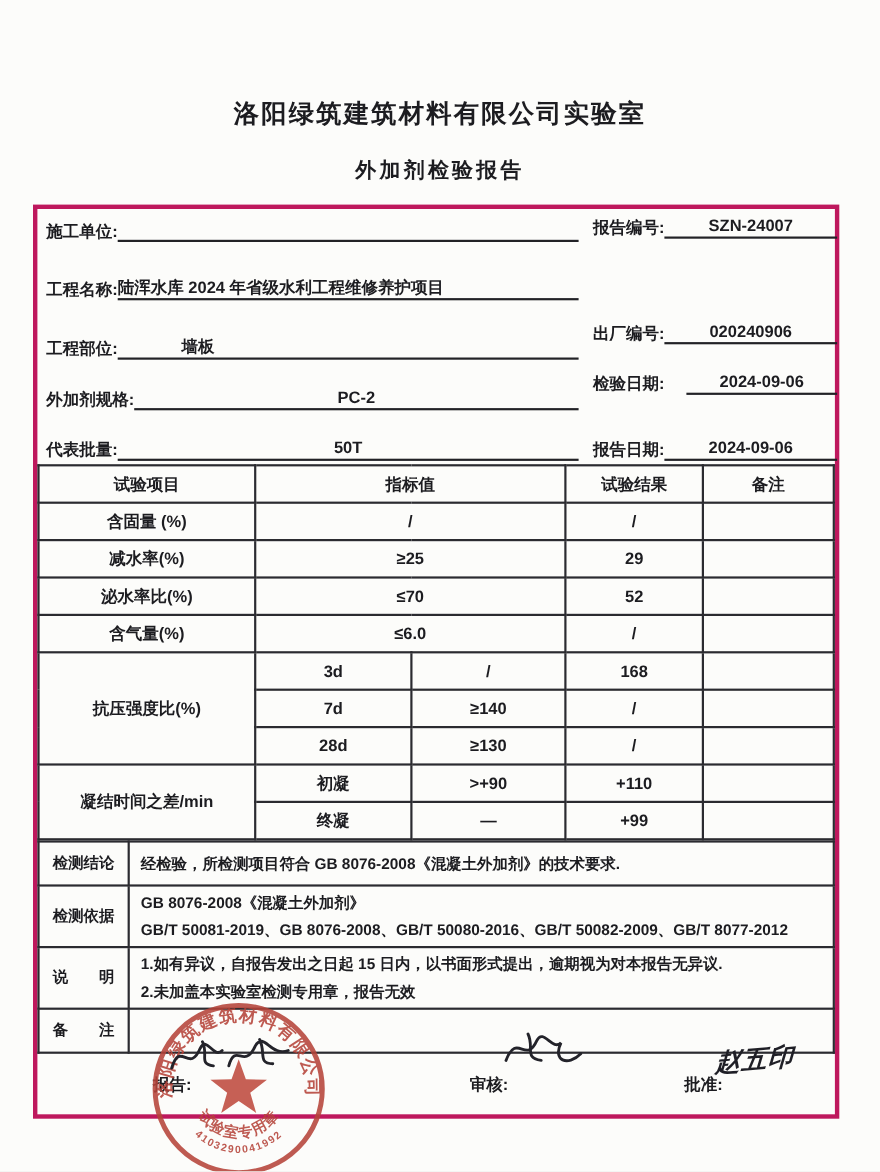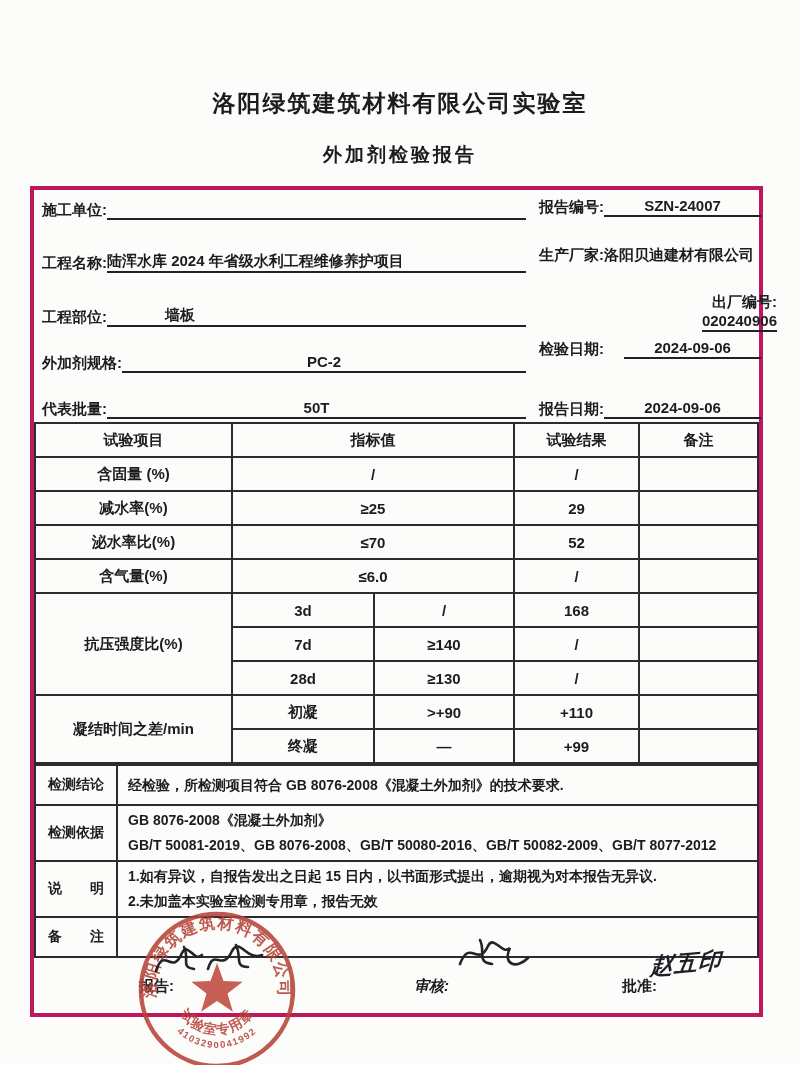--- a/index.html
+++ b/index.html
@@ -84,25 +84,21 @@
       </div>
       <div class="fl" style="top:209px; left:8px; width:484px;">
         <span class="lbl">代表批量:</span>
         <span class="uline grow">50T</span>
       </div>
 
       <div class="fl" style="top:7px; left:505px; width:222px;">
         <span class="lbl">报告编号:</span>
         <span class="uline grow">SZN-24007</span>
       </div>
-      <div class="fl" style="top:56px; left:505px; width:222px;">
-        <span class="lbl">生产厂家:</span>
-        <span class="lbl">洛阳贝迪建材有限公司</span>
-      </div>
-      <div class="fl" style="top:103px; left:521px; width:222px;flex-direction:column;">
+      <div class="fl" style="top:103px; left:505px; width:222px;">
         <span class="lbl">出厂编号:</span>
         <span class="uline grow">020240906</span>
       </div>
       <div class="fl" style="top:149px; left:505px; width:222px;gap:20px;">
         <span class="lbl">检验日期:</span>
         <span class="uline grow">2024-09-06</span>
       </div>
       <div class="fl" style="top:209px; left:505px; width:222px;">
         <span class="lbl">报告日期:</span>
         <span class="uline grow">2024-09-06</span>
@@ -211,21 +207,21 @@
       </tr>
       <tr>
         <td class="note-label" style="height:40px;">备　　注</td>
         <td class="note-body"></td>
       </tr>
     </tbody>
       </table>
 
     <div class="sign-row">
       <span class="sign-lbl" style="left:105px;">报告:</span>
-      <span class="sign-lbl" style="left:380px;font-style:italic;">审核:</span>
+      <span class="sign-lbl" style="left:393px;">审核:</span>
       <span class="sign-lbl" style="left:588px;text-align:right;">批准:</span>
     </div>
 
   </div>
 
   <svg class="stamp" viewBox="0 0 170 170">
     <defs>
       <path id="arc-company" d="M26.7,106.2 A62,62 0 1 1 143.3,106.2" fill="none"></path>
       <path id="arc-title" d="M46.9,107 A44,44 0 0 0 123.1,107" fill="none"></path>
       <path id="arc-number" d="M40.6,122.3 A58,58 0 0 0 129.4,122.3" fill="none"></path>

